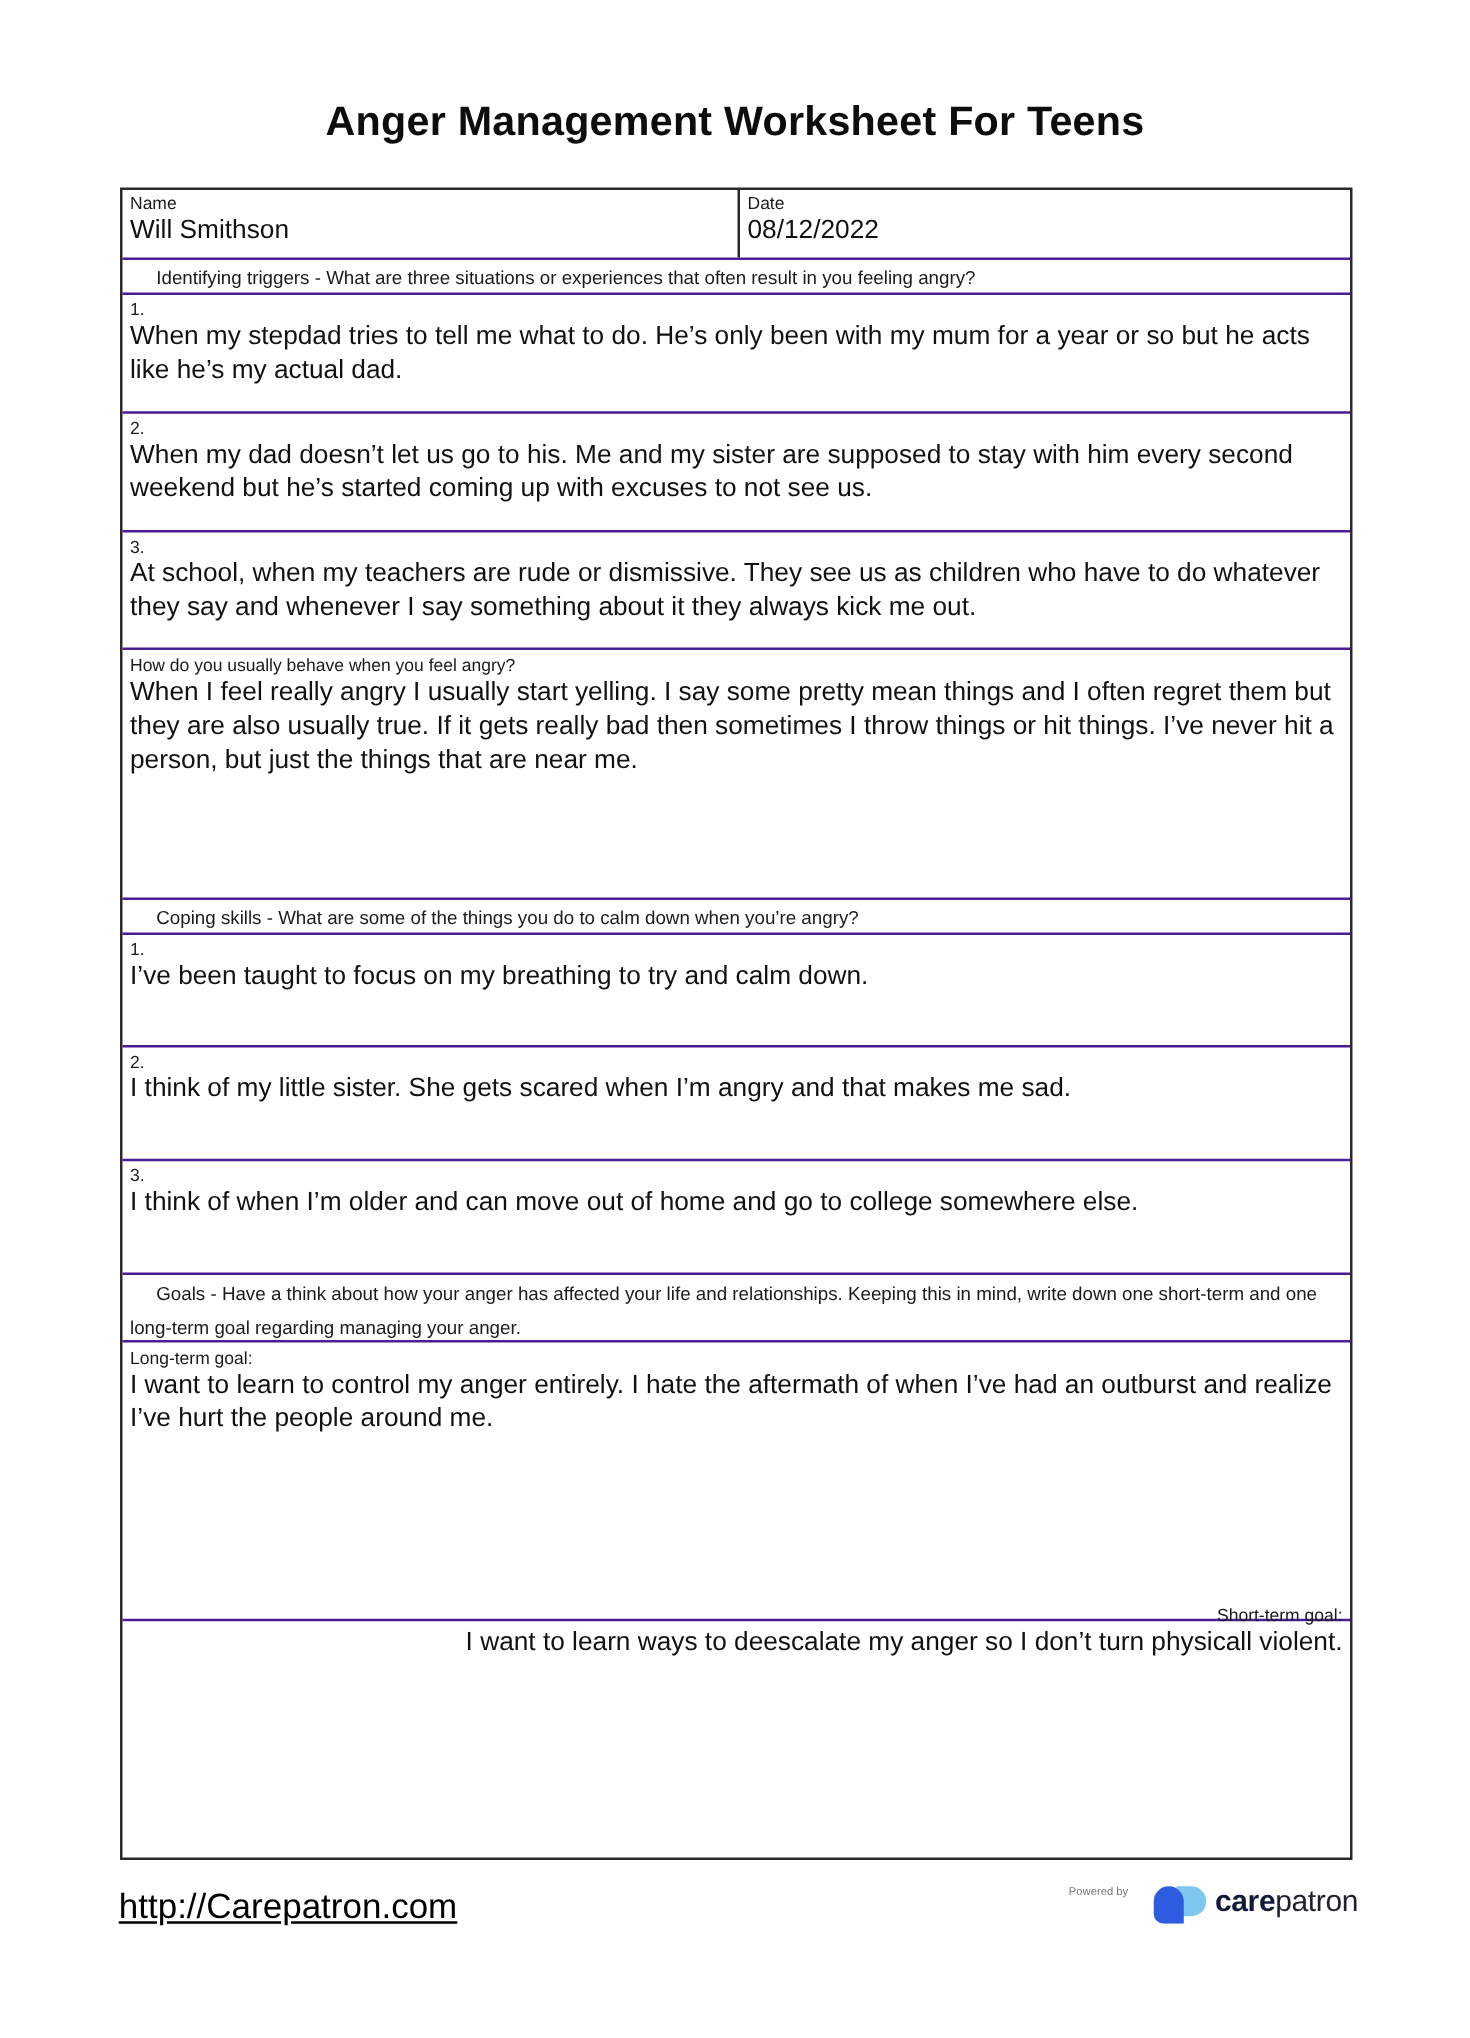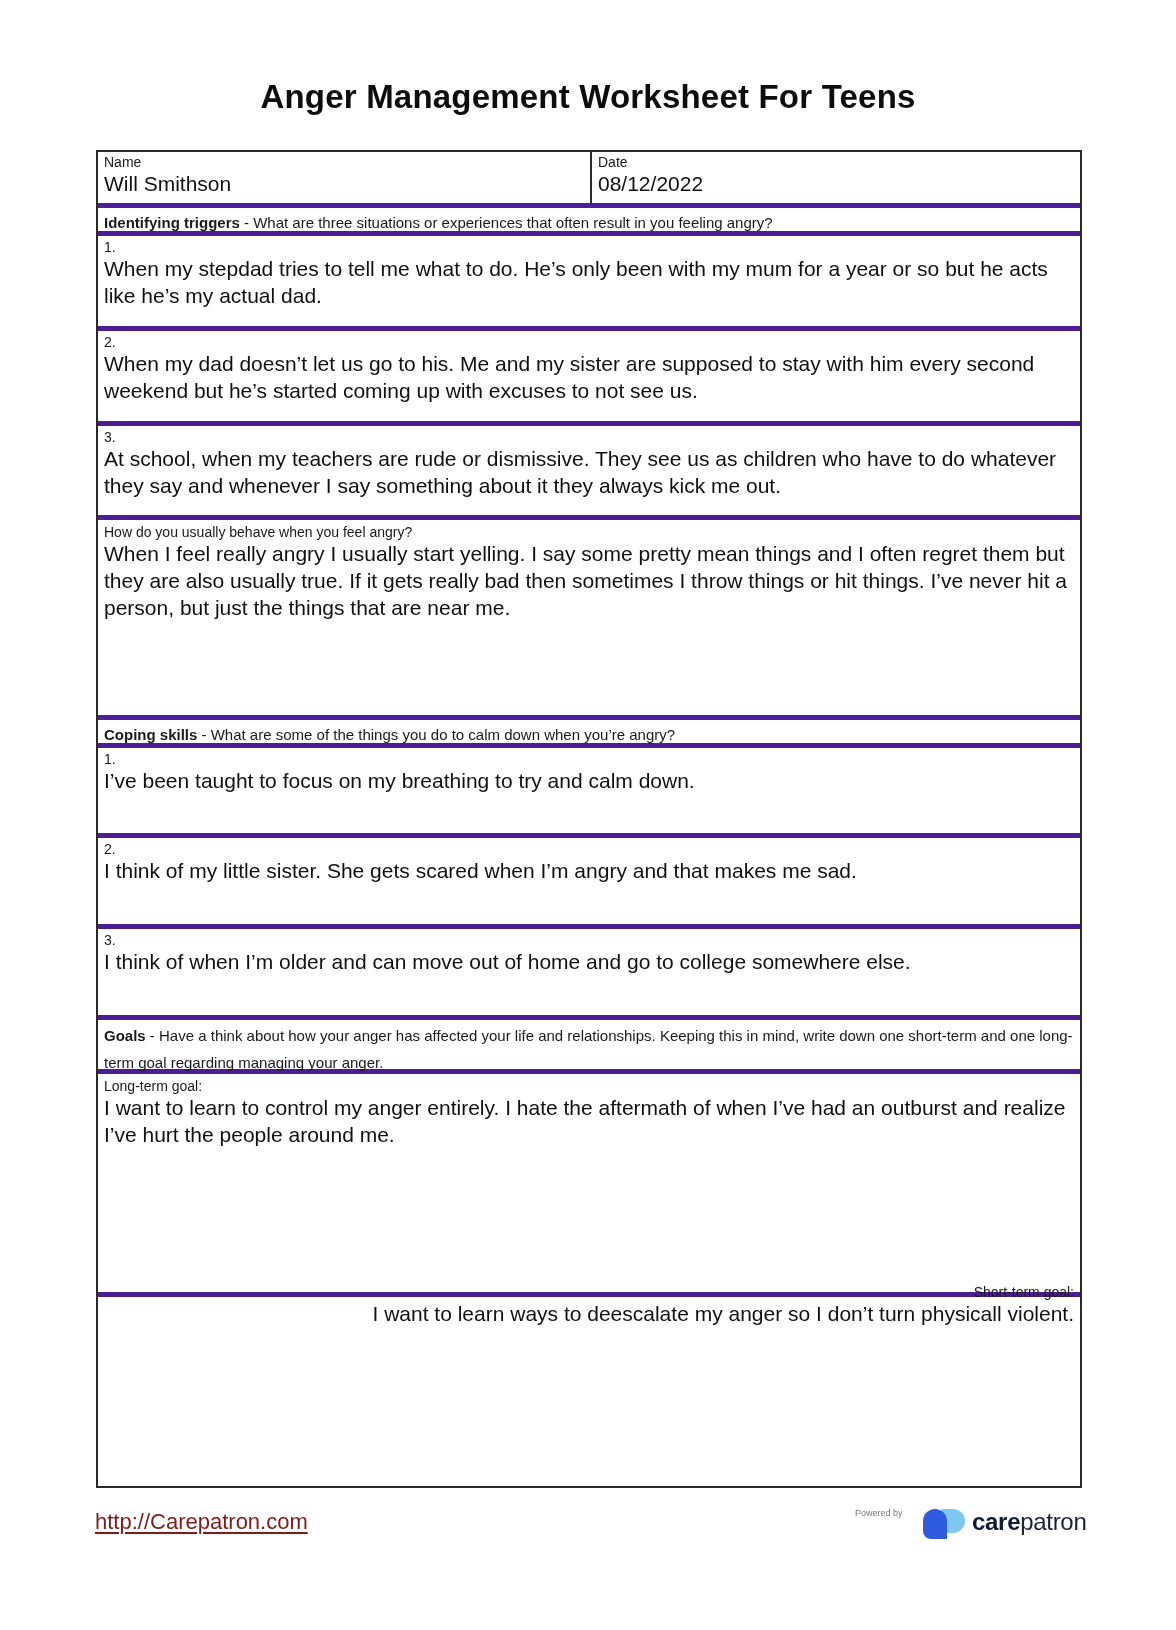--- a/index.html
+++ b/index.html
@@ -11,32 +11,32 @@
       position: absolute; left: 0; width: 1176px; top: 78px;
       text-align: center; font-weight: bold; font-size: 33px; letter-spacing: 0.2px;
       color: #0d0d0d;
     }
     .sheet {
       position: absolute; left: 96px; top: 150px; width: 986px; height: 1338px;
       border: 2px solid #2a2a2a; box-sizing: border-box;
     }
     .row {
       position: absolute; left: 0; width: 100%; box-sizing: border-box;
-      border-bottom: 5px solid #4c1d95;
+      border-bottom: 2px solid #4c1d95;
     }
     .row.last { border-bottom: none; }
     .cell { position: absolute; top: 0; bottom: 0; box-sizing: border-box; padding: 3px 6px 0 6px; }
     .cell.split { border-right: 2px solid #2a2a2a; }
     .small { font-size: 14px; line-height: 15px; color: #1a1a1a; }
     .value { font-size: 21px; line-height: 27px; color: #111; }
     .hdr { font-size: 15px; line-height: 26px; padding: 2px 6px 0 6px; color: #1a1a1a; }
-    .hdr b { font-weight: bold; }
+    .hdr b { font-weight: normal; margin-left: 21px; }
     .goals-hdr { line-height: 27px; }
     .footer-link {
-      position: absolute; left: 95px; top: 1509px; font-size: 22px; color: #7f1d1d;
+      position: absolute; left: 95px; top: 1509px; font-size: 28px; color: #000000;
       text-decoration: underline; text-underline-offset: 3px;
     }
     .brand { position: absolute; left: 855px; top: 1503px; height: 40px; width: 230px; }
     .powered { position: absolute; left: 0; top: 5px; font-size: 9px; color: #777; }
     .logo-mark { position: absolute; left: 64px; top: 4px; width: 48px; height: 32px; }
     .brand-name { position: absolute; left: 117px; top: 5px; font-size: 24px; color: #1c2230; letter-spacing: -0.3px; }
     .brand-name b { font-weight: bold; color: #111a3a; }
   </style>
 </head>
 <body>

